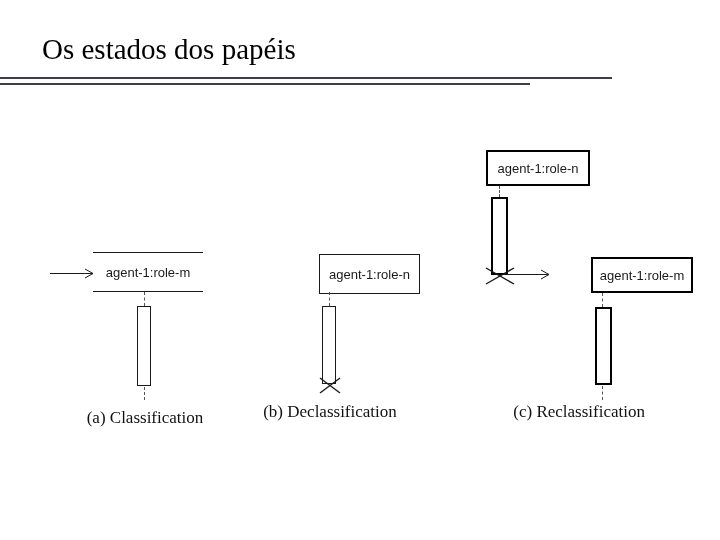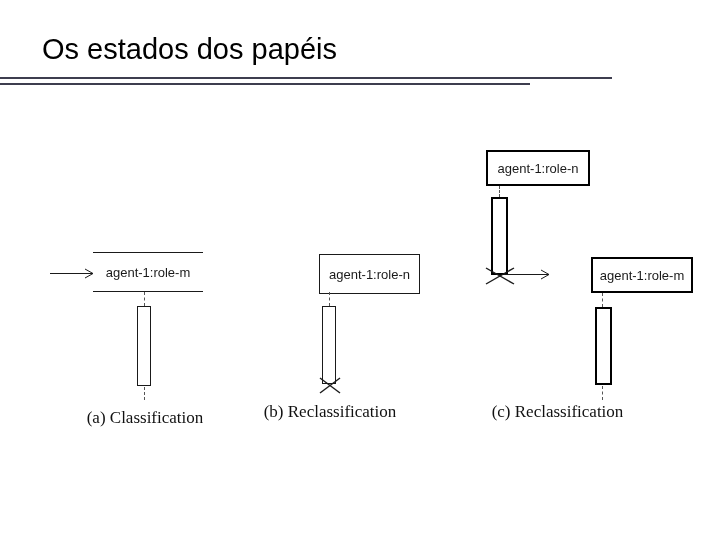--- a/index.html
+++ b/index.html
@@ -6,21 +6,21 @@
   .slide {
     position: relative;
     width: 720px; height: 540px;
     background: #ffffff;
     overflow: hidden;
     font-family: "Liberation Sans", "DejaVu Sans", sans-serif;
   }
   .slide-title {
     position: absolute;
     left: 42px; top: 33px;
-    font-family: Liberation Sans, sans-serif;
+    font-family: Liberation Serif, serif;
     font-size: 29px;
     color: #000000;
     white-space: nowrap;
   }
   .rule { position: absolute; left: 0; height: 2px; background: #3d3d4f; }
   .rule-1 { top: 77px; width: 612px; }
   .rule-2 { top: 83px; width: 530px; }
 
   .hline { position: absolute; height: 1px; background: #1a1a1a; }
 
@@ -84,21 +84,21 @@
   <div>
     <div class="obj-box border-thin" style="left:279px; top:254px; width:99px; height:38px;">
       <span>agent-1:role-n</span>
     </div>
     <div class="dash" style="left:329px; top:292px; height:14px;"></div>
     <div class="bar border-thin" style="left:322px; top:306px; width:14px; height:78px;"></div>
     <svg style="left:319px; top:377px;" width="22" height="17" viewBox="0 0 22 17">
       <line x1="1" y1="1" x2="21" y2="16" stroke="#1a1a1a" stroke-width="1.4"></line>
       <line x1="21" y1="1" x2="1" y2="16" stroke="#1a1a1a" stroke-width="1.4"></line>
     </svg>
-    <div class="caption" style="left:245px; top:402px; width:170px;">(b) Reclassification</div>
+    <div class="caption" style="left:245px; top:402px; width:170px;">(b) Declassification</div>
   </div>
 
   <div>
     <div class="obj-box border-thick" style="left:446px; top:150px; width:100px; height:32px;">
       <span>agent-1:role-n</span>
     </div>
     <div class="dash" style="left:499px; top:186px; height:11px;"></div>
     <div class="bar border-thick" style="left:491px; top:197px; width:17px; height:78px;"></div>
     <svg style="left:485px; top:267px;" width="30" height="18" viewBox="0 0 30 18">
       <line x1="1" y1="1" x2="29" y2="17" stroke="#1a1a1a" stroke-width="1.4"></line>
@@ -108,16 +108,16 @@
       <line x1="0" y1="6.5" x2="45" y2="6.5" stroke="#1a1a1a" stroke-width="1"></line>
       <line x1="37" y1="2" x2="45" y2="6.5" stroke="#1a1a1a" stroke-width="1"></line>
       <line x1="37" y1="11" x2="45" y2="6.5" stroke="#1a1a1a" stroke-width="1"></line>
     </svg>
     <div class="obj-box border-thick" style="left:551px; top:257px; width:98px; height:32px;">
       <span>agent-1:role-m</span>
     </div>
     <div class="dash" style="left:602px; top:293px; height:14px;"></div>
     <div class="bar border-thick" style="left:595px; top:307px; width:17px; height:78px;"></div>
     <div class="dash" style="left:602px; top:386px; height:14px;"></div>
-    <div class="caption" style="left:470px; top:402px; width:175px;">(c) Reclassification</div>
+    <div class="caption" style="left:470px; top:402px; width:175px;text-align:right;">(c) Reclassification</div>
   </div>
 
 </div>
 
 </body></html>

